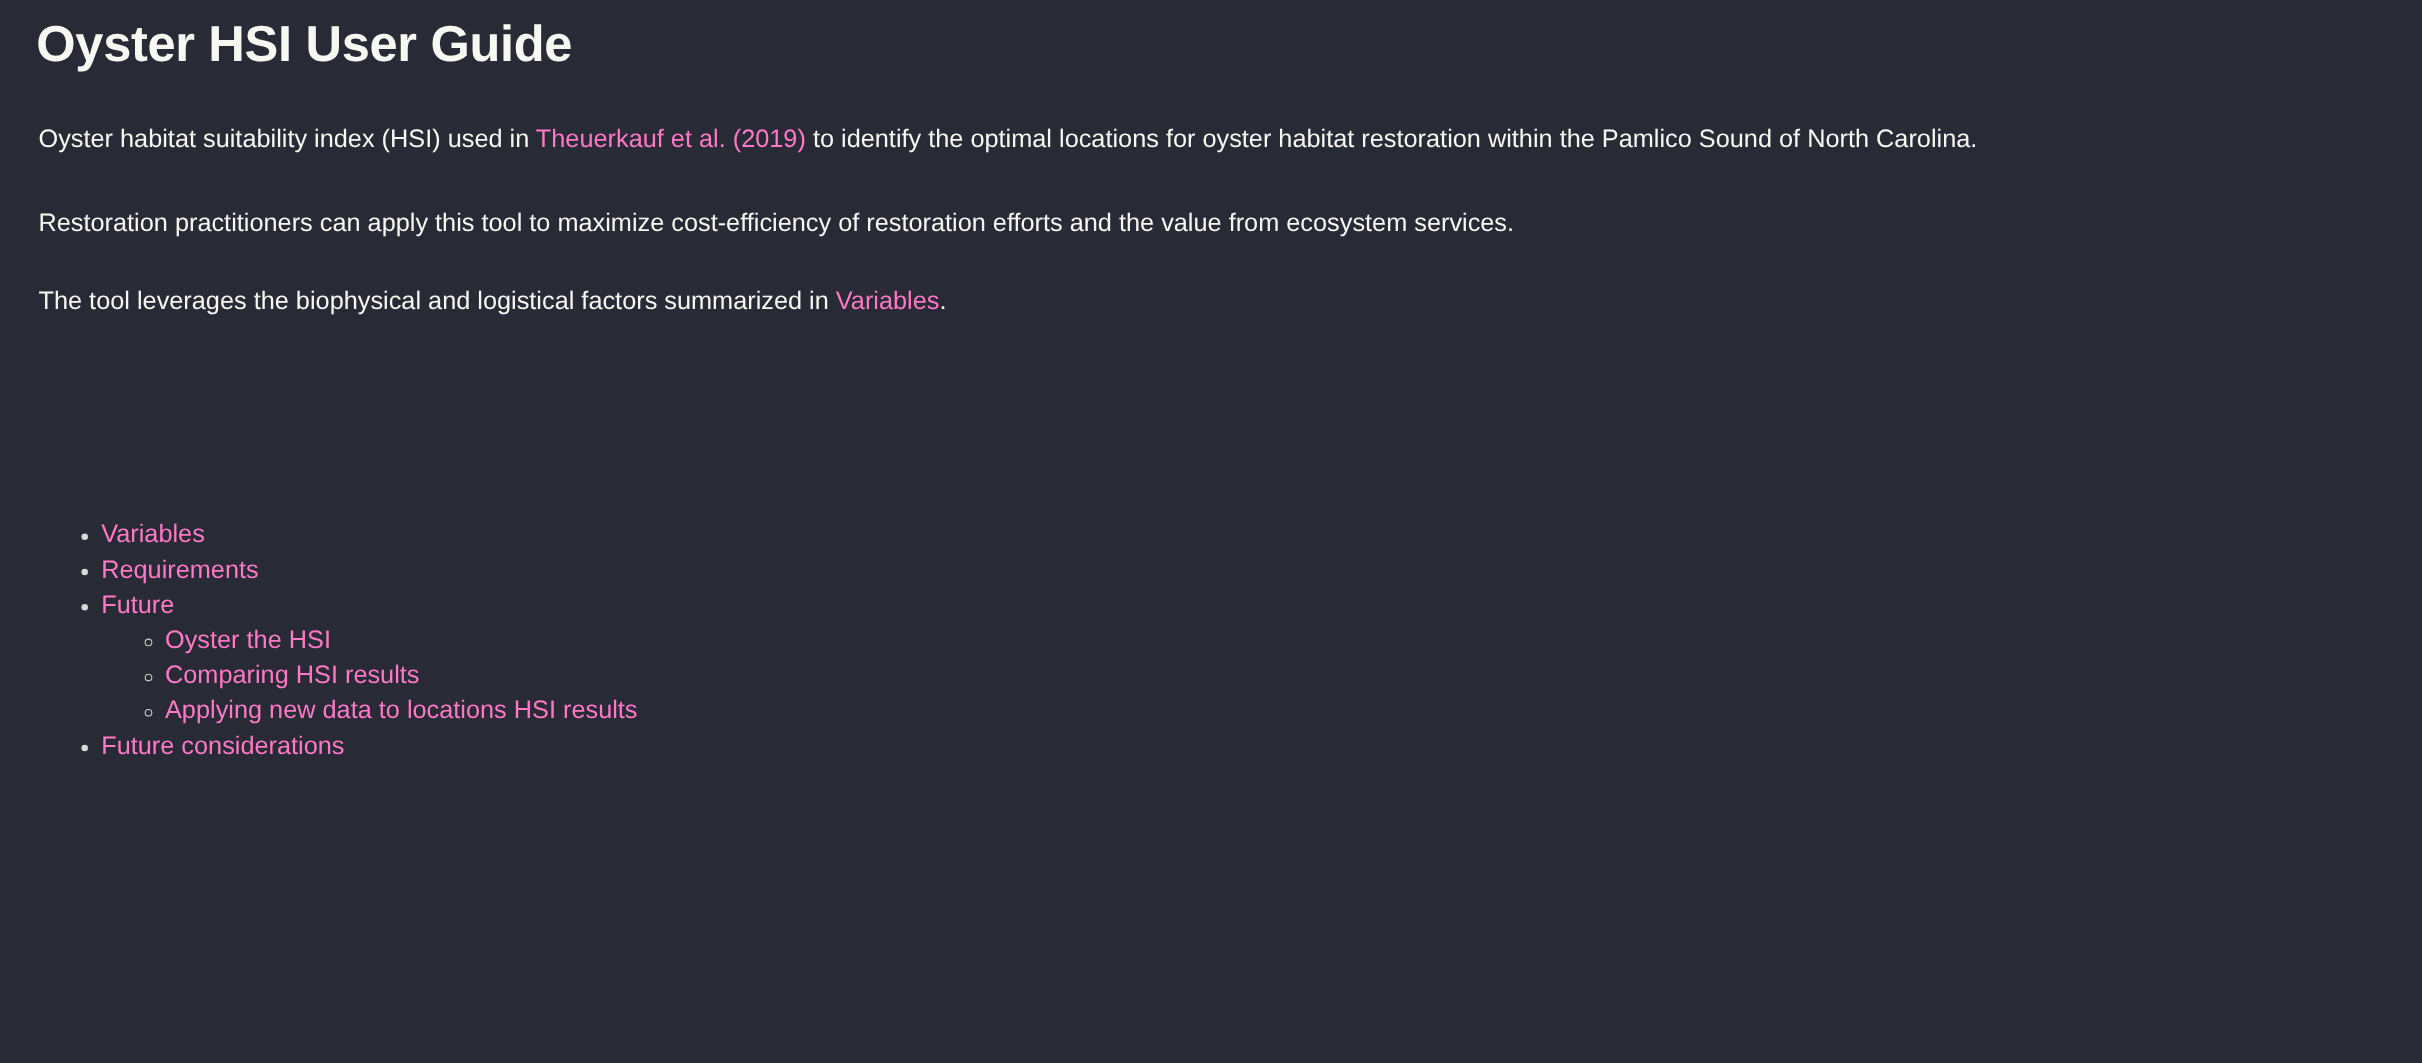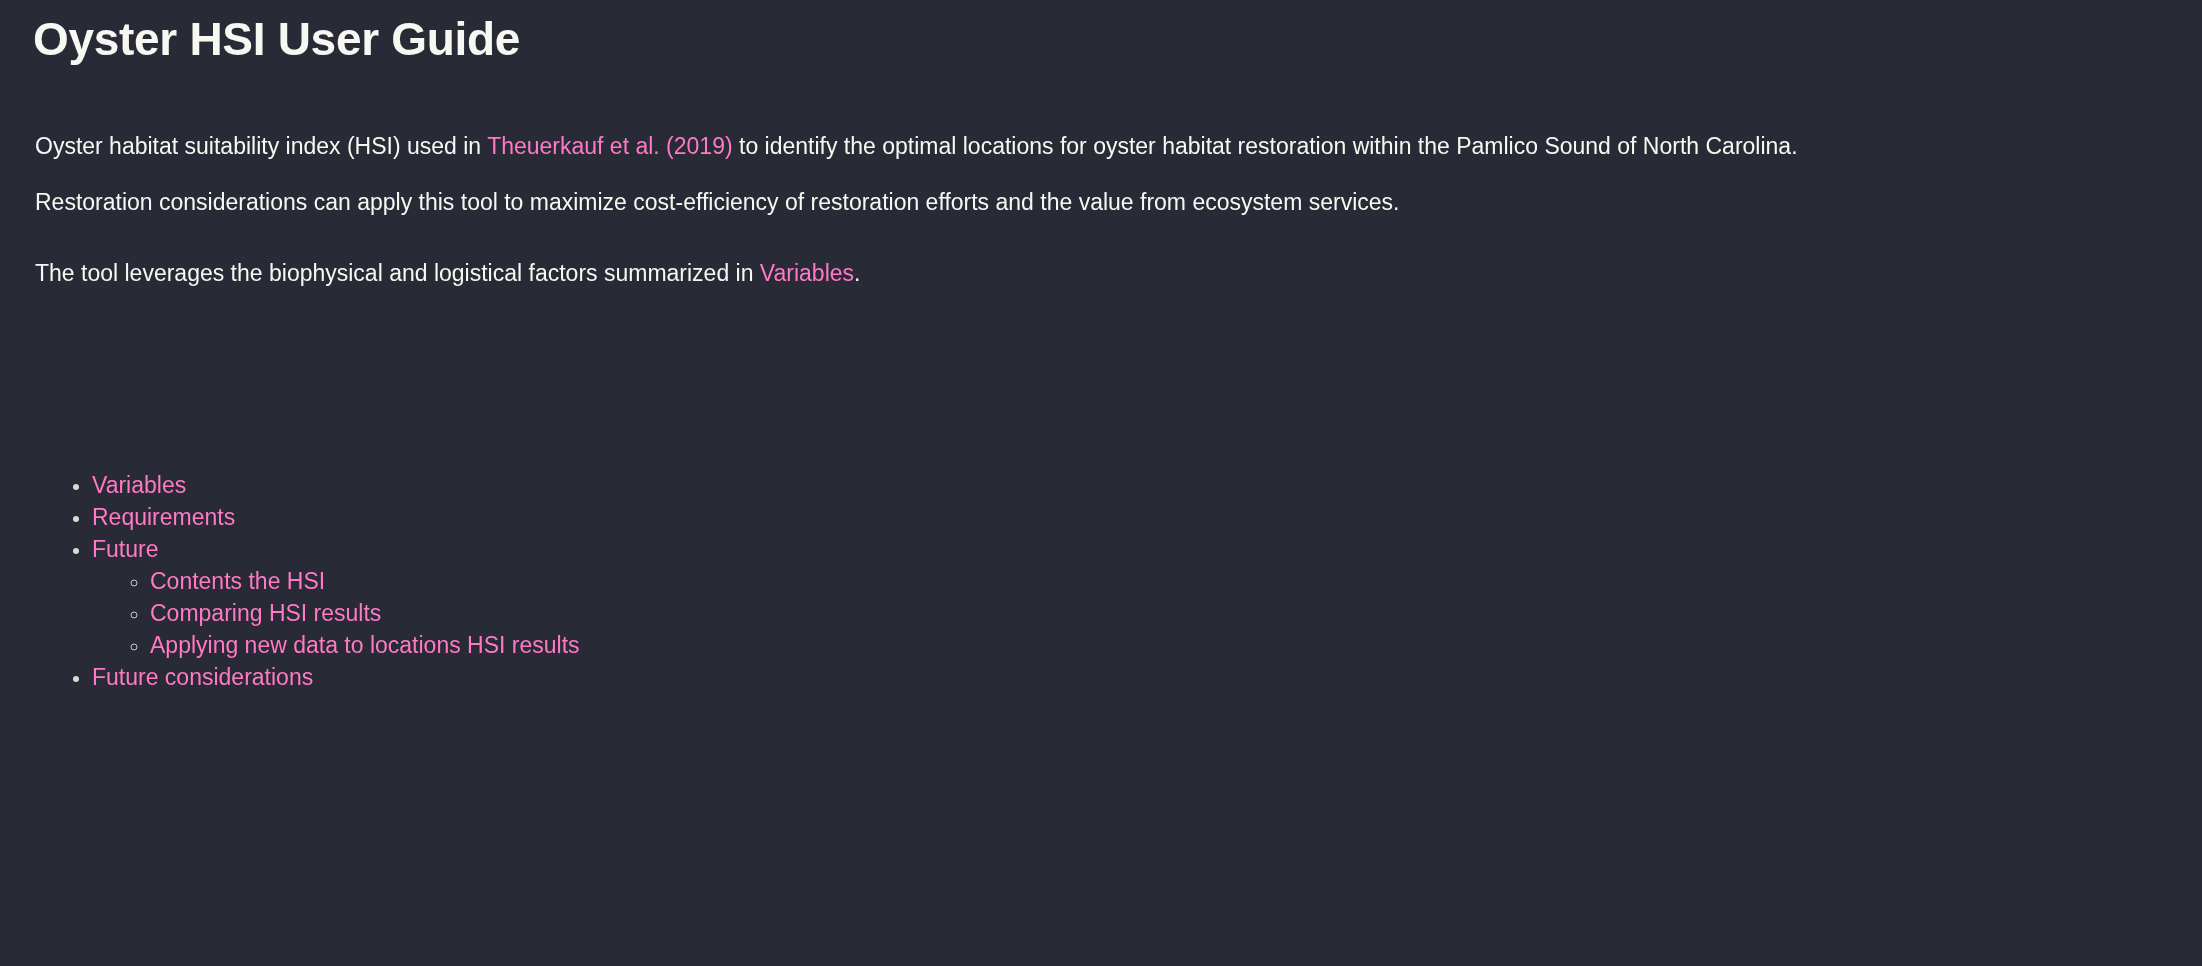--- a/index.html
+++ b/index.html
@@ -37,21 +37,21 @@
 
   p.para {
     font-size: 23px;
     line-height: 1.45;
     color: #f8f8f2;
     margin: 0;
     padding: 0;
     white-space: nowrap;
   }
 
-  p.para-1 { position: relative; top: 76px; }
+  p.para-1 { position: relative; top: 56px; }
   p.para-2 { position: relative; top: 98px; }
   p.para-3 { position: relative; top: 136px; }
 
   a.link {
     color: #ff79c6;
     text-decoration: none;
   }
 
   h2.contents-title {
     font-size: 42px;
@@ -105,40 +105,40 @@
 </style>
 </head>
 <body>
 
 <div class="page">
 
   <h1 class="doc-title">Oyster HSI User Guide</h1>
 
   <p class="para para-1"><span>Oyster habitat suitability index (HSI) used in </span><a class="link" href="#">Theuerkauf et al. (2019)</a><span> to identify the optimal locations for oyster habitat restoration within the Pamlico Sound of North Carolina.</span></p>
 
-  <p class="para para-2">Restoration considerations can apply this tool to maximize cost-efficiency of restoration efforts and the value from ecosystem services.</p>
+  <p class="para para-2">Restoration practitioners can apply this tool to maximize cost-efficiency of restoration efforts and the value from ecosystem services.</p>
 
   <p class="para para-3"><span>The tool leverages the biophysical and logistical factors summarized in </span><a class="link" href="#">Variables</a><span>.</span></p>
 
 
   <ul class="toc">
 
     <li>
       <a class="link" href="#">Variables</a>
     </li>
 
     <li>
       <a class="link" href="#">Requirements</a>
     </li>
 
     <li>
       <a class="link" href="#">Future</a>
       <ul class="toc-sub">
         <li>
-          <a class="link" href="#">Contents the HSI</a>
+          <a class="link" href="#">Oyster the HSI</a>
         </li>
         <li>
           <a class="link" href="#">Comparing HSI results</a>
         </li>
         <li>
           <a class="link" href="#">Applying new data to locations HSI results</a>
         </li>
       </ul>
     </li>
 

